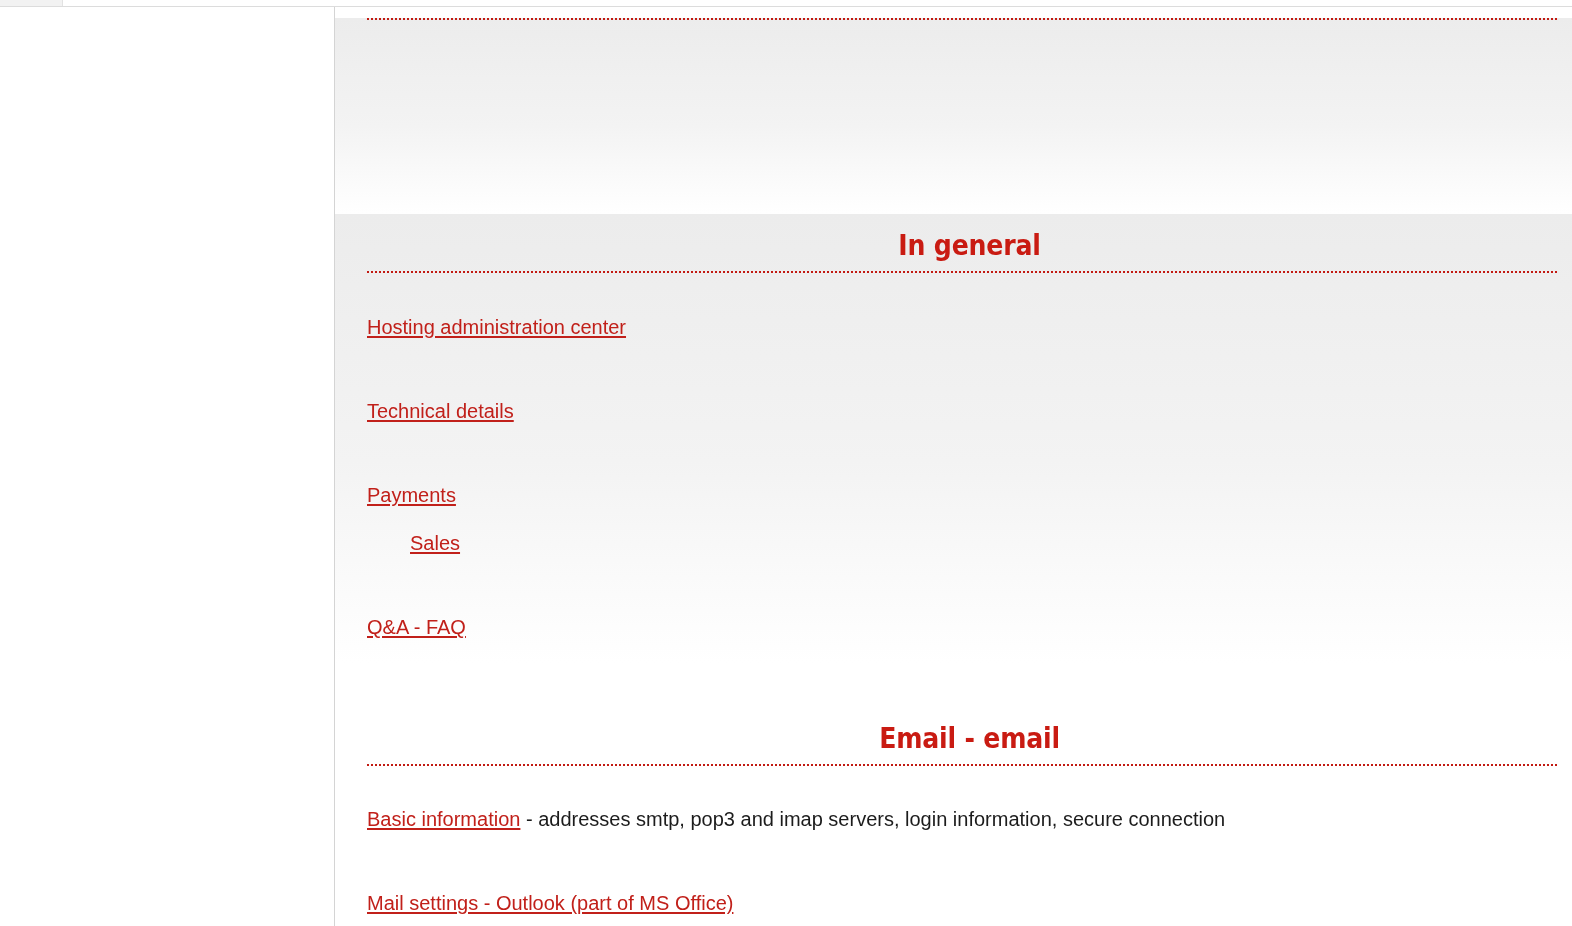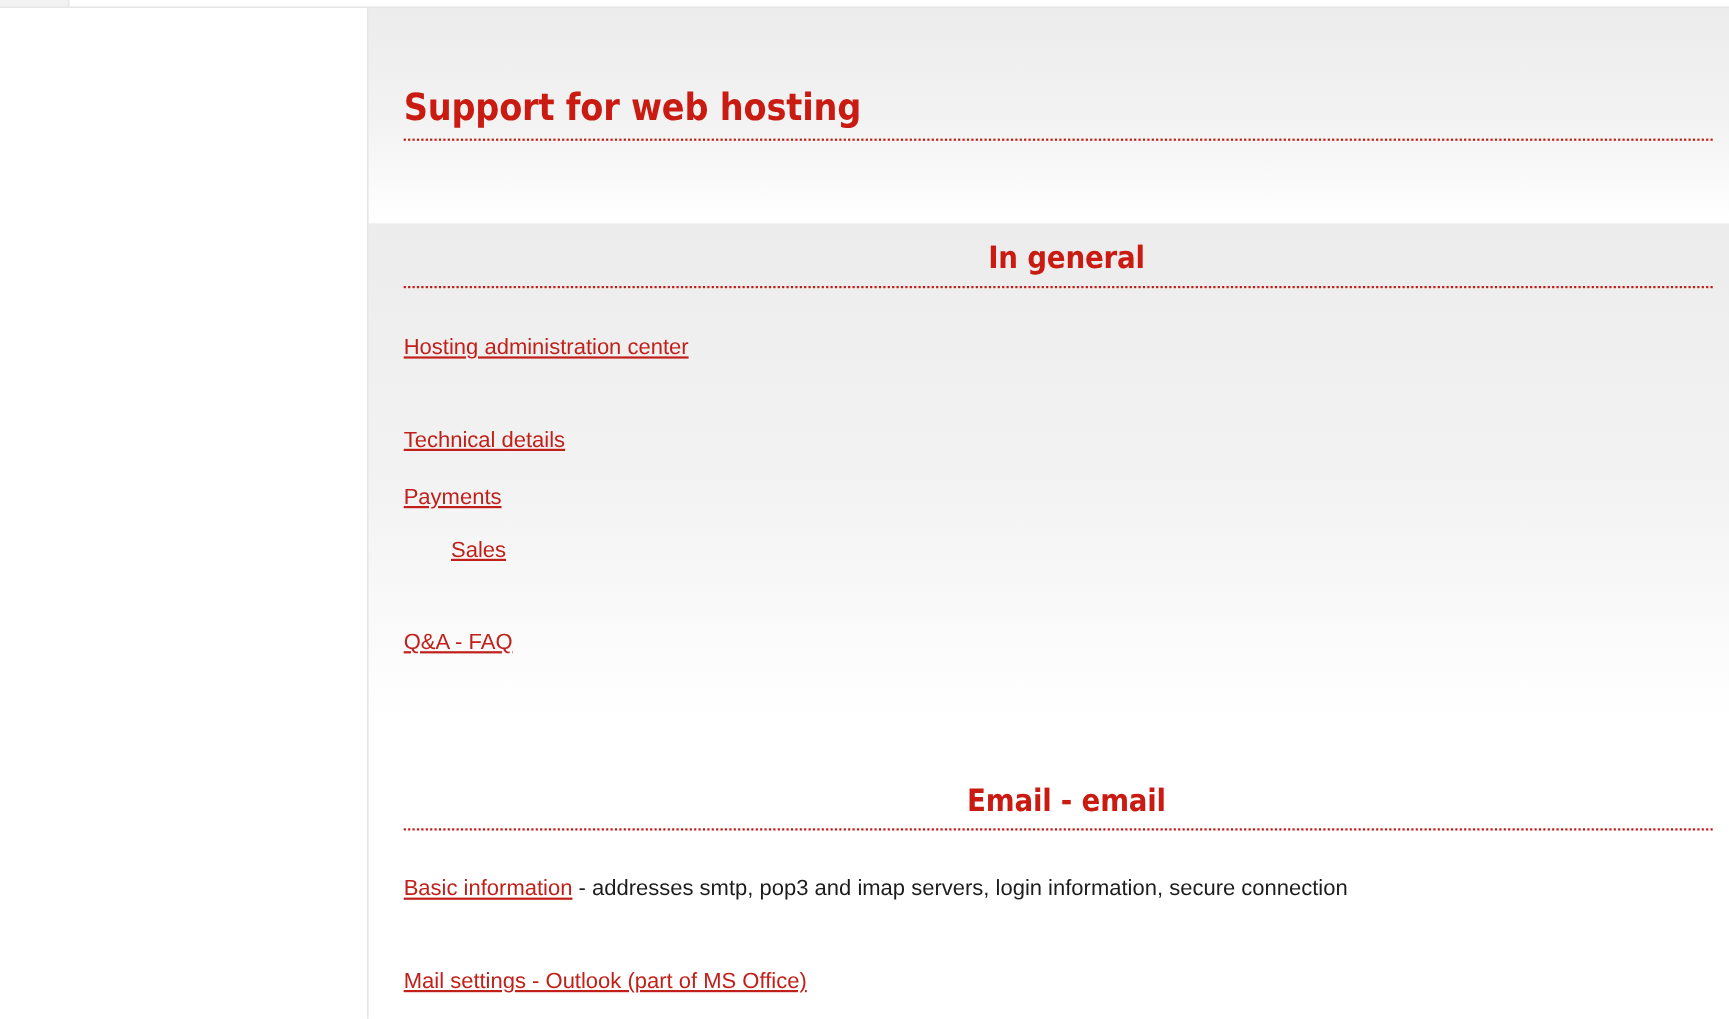--- a/index.html
+++ b/index.html
@@ -197,35 +197,34 @@
   <div id="top-left-stub"></div>
   <div id="top-hairline"></div>
 
 
   <div id="v-divider"></div>
 
   <div id="content">
 
     <div class="section" style="height:196px;">
       <div class="sec-inner">
-        <h1 class="page-title">Support for web hosting</h1>
         <div class="dotted-rule"></div>
       </div>
     </div>
 
     <div class="section" style="height:450px;">
       <div class="sec-inner">
         <h2 class="sec-title" style="padding-top:18px;">In general</h2>
         <div class="dotted-rule"></div>
 
         <ul class="linklist" style="margin-top:44px;">
           <li style="margin-bottom:64px;">
             <a class="itemlink">Hosting administration center</a>
           </li>
-          <li style="margin-bottom:32px;">
+          <li style="margin-bottom:64px;">
             <a class="itemlink">Technical details</a>
           </li>
           <li style="margin-bottom:28px;">
             <a class="itemlink">Payments</a>
           </li>
           <li style="margin-bottom:64px;margin-left:43px;">
             <a class="itemlink">Sales</a>
           </li>
           <li>
             <a class="itemlink">Q&amp;A - FAQ</a>

